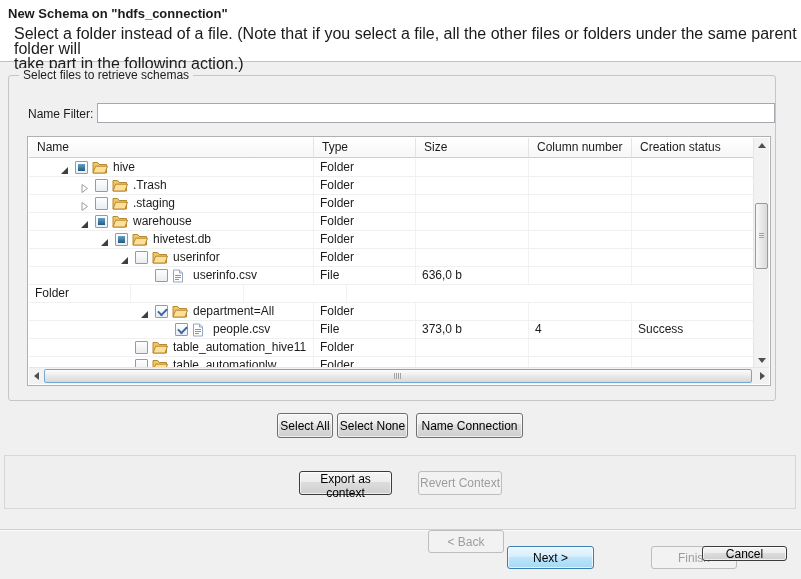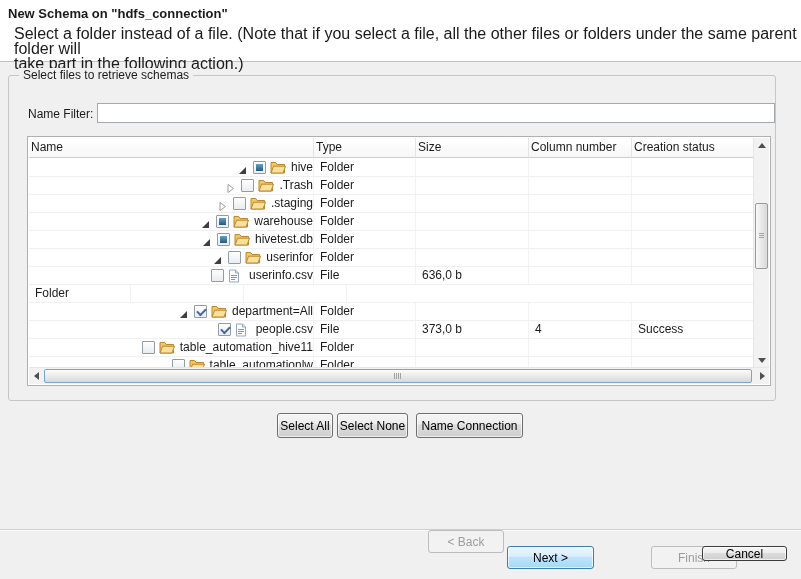--- a/index.html
+++ b/index.html
@@ -14,24 +14,24 @@
 
   
   .groupbox { position:absolute; left:8px; top:75px; width:768px; height:326px; border:1px solid #c6c6c6; border-radius:3px; }
   .group-label { position:absolute; left:10px; top:-8px; background:#f0f0f0; padding:0 4px; font-size:12px; }
   .filter-label { position:absolute; left:19px; top:31px; font-size:12px; }
   .filter-input { position:absolute; left:88px; top:27px; width:678px; height:20px; border:1px solid #a3a9ae; background:#ffffff; font-size:12px; padding:0 4px; font-family:inherit; }
 
   
   .table { position:absolute; left:27px; top:136px; width:744px; height:250px; background:#ffffff; border:1px solid #b0b0b0; }
   .thead { position:absolute; left:1px; top:1px; right:17px; height:20px; display:flex; background:linear-gradient(#ffffff,#f7f7f7); border-bottom:1px solid #cfcfcf; }
-  .hcell { font-size:12px; line-height:19px; padding-left:2px; border-right:1px solid #e4e4e4; overflow:hidden; white-space:nowrap; }
+  .hcell { font-size:12px; line-height:19px; padding-left:8px; border-right:1px solid #e4e4e4; overflow:hidden; white-space:nowrap; }
   .rows { position:absolute; left:1px; top:22px; right:17px; bottom:1px; overflow:hidden; }
   .row { display:flex; height:18px; border-bottom:1px solid #f0f0f0; }
-  .cell { font-size:12px; line-height:17px; padding-left:6px; border-right:1px solid #f2f2f2; overflow:hidden; white-space:nowrap;justify-content:flex-end; }
+  .cell { font-size:12px; line-height:17px; padding-left:6px; border-right:1px solid #f2f2f2; overflow:hidden; white-space:nowrap; }
   .c-name { width:285px; } .c-type { width:102px; } .c-size { width:113px; } .c-col { width:103px; } .c-status { flex:1; border-right:none; }
   .name-cell { display:flex; align-items:center; padding-left:24px; }
   .indent { display:inline-block; flex:none; height:1px; }
   .expander { width:10px; height:10px; flex:none; margin-right:6px; margin-left:6px; }
   .cb { width:13px; height:13px; flex:none; border:1px solid #919da6; border-radius:1px; background:linear-gradient(180deg,#fefefe,#e9edf1); margin-right:4px; position:relative; }
   .cb.checked::after { content:''; position:absolute; left:2px; top:2px; width:7px; height:4px; border-left:2px solid #3e67a6; border-bottom:2px solid #3e67a6; transform:rotate(-45deg); }
   .cb.partial::after { content:''; position:absolute; left:2px; top:2px; width:7px; height:7px; background:linear-gradient(180deg,#5ea3c9,#27597c); }
   .node-icon { width:17px; flex:none; margin-right:4px; display:flex; align-items:center; }
   .node-label { font-size:12px; white-space:nowrap; }
 
@@ -354,20 +354,24 @@
       <div class="hs-btn" style="right:0">
           <span class="arr-right"></span>
         </div>
     </div>
   </div>
 
   <button class="btn action-sel-all">Select All</button>
   <button class="btn action-sel-none">Select None</button>
   <button class="btn action-check">Name Connection</button>
 
+  <div class="context-panel">
+    <button class="btn btn-strong ctx-export">Export as context</button>
+    <button class="btn btn-disabled ctx-revert" disabled="">Revert Context</button>
+  </div>
 
   <div class="footer-sep"></div>
   <div class="footer-sep2"></div>
 
   <button class="btn btn-disabled f-back" disabled="">&lt; Back</button>
   <button class="btn btn-default f-next">Next &gt;</button>
   <button class="btn btn-disabled f-finish" disabled="">Finish</button>
   <button class="btn btn-strong f-cancel">Cancel</button>
 
 </div>

